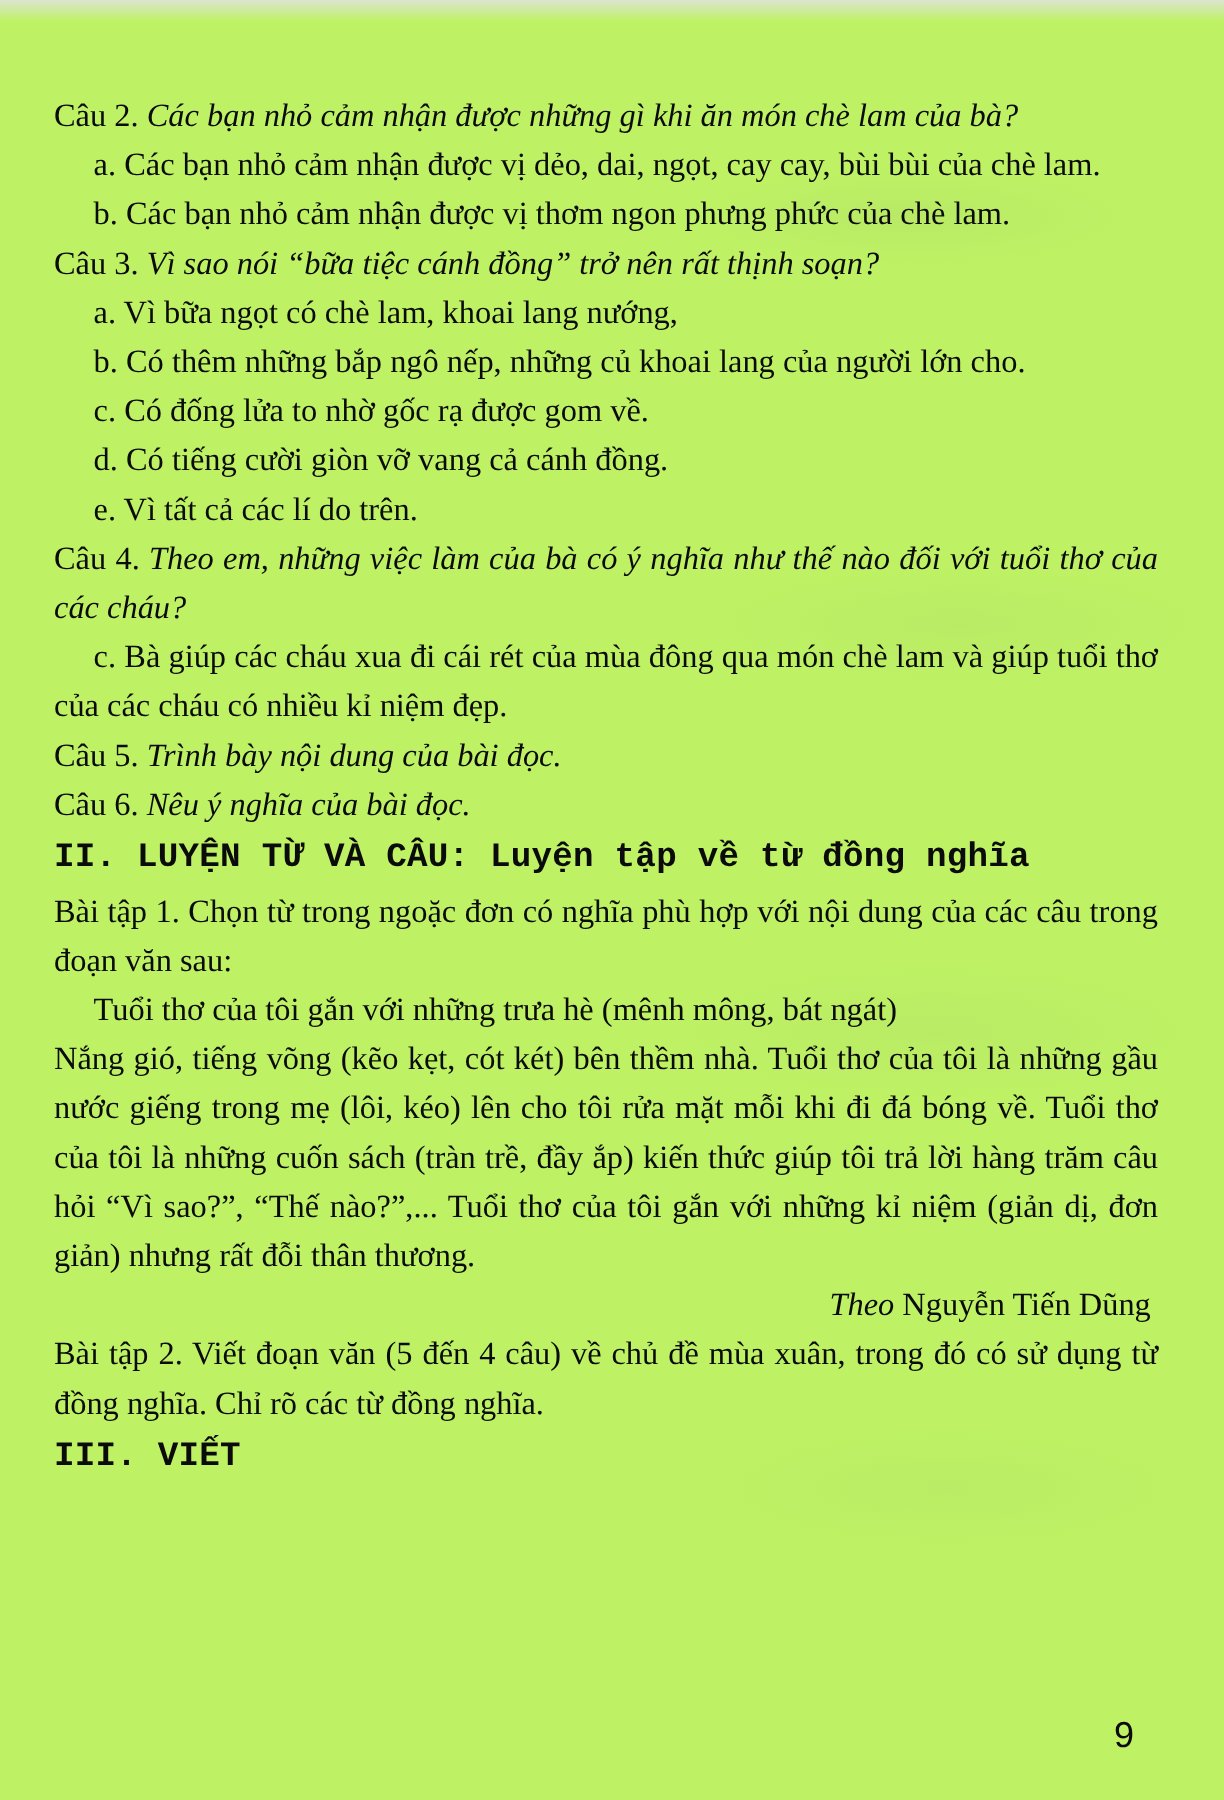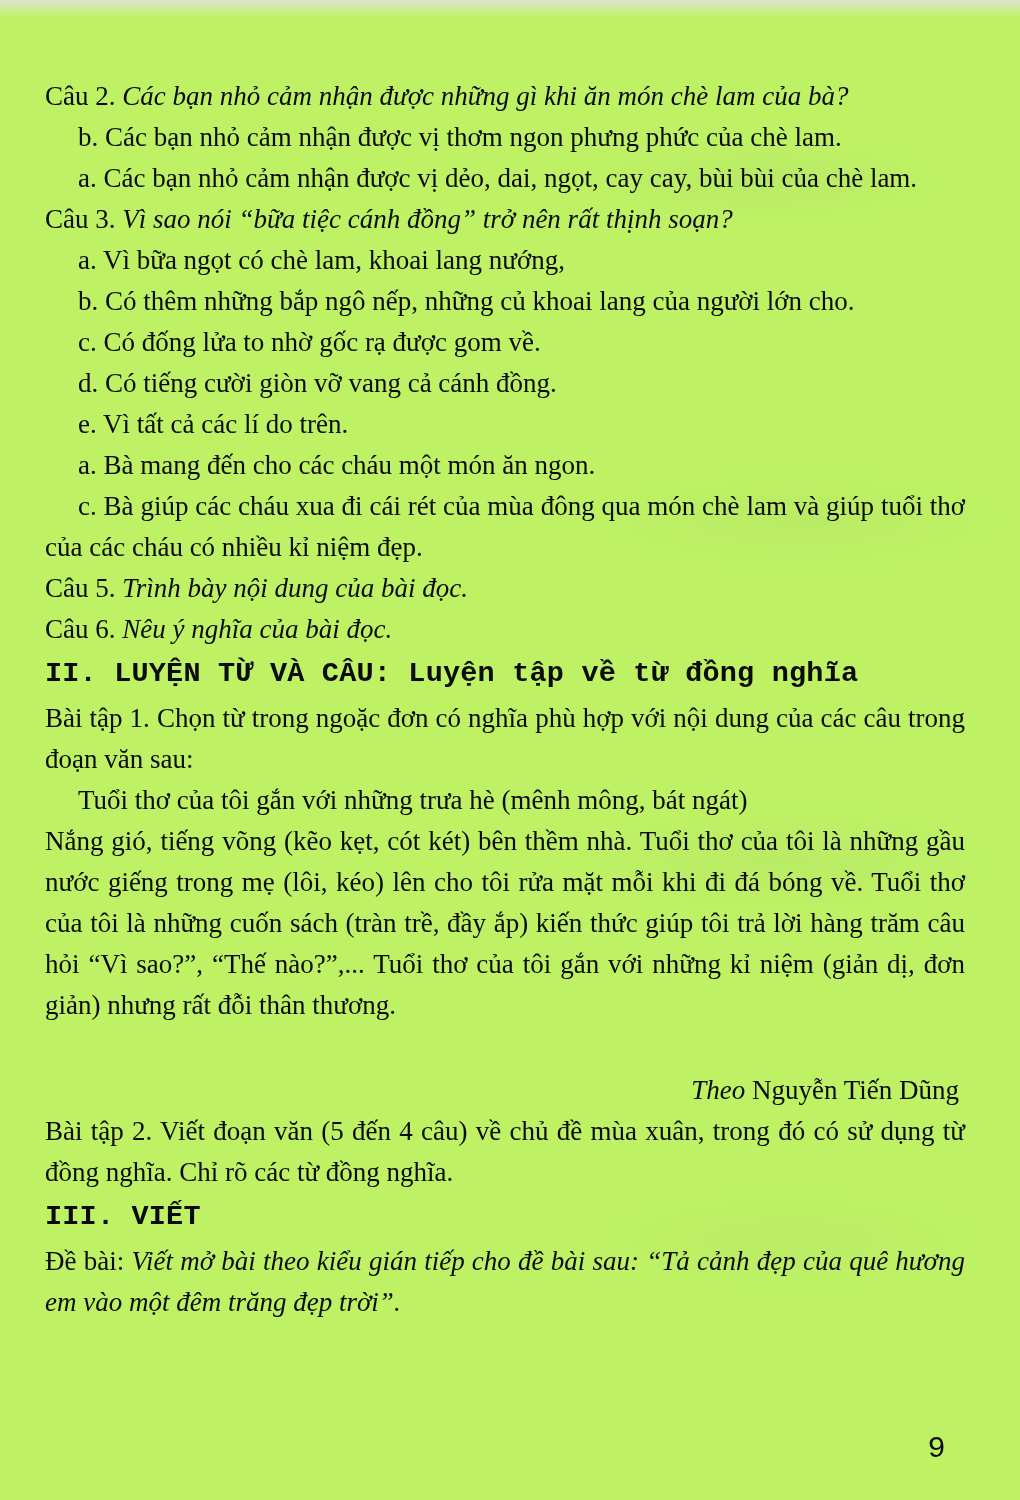--- a/index.html
+++ b/index.html
@@ -29,64 +29,63 @@
   .para { margin:0; font-size:27px; line-height:41px; text-align:justify; }
   .opt { text-indent:33px; }
   .indent { text-indent:33px; }
   .it { font-style:italic; }
   .b { font-weight:normal; }
   .heading {
     font-family:Liberation Mono, monospace;
     font-weight:bold; font-size:28.5px; line-height:41px;
     margin:3px 0 4px; text-align:left; letter-spacing:.2px;
   }
-  .attribution { text-align:right; padding-right:6px;margin-top:44px; }
+  .attribution { text-align:right; padding-right:6px; }
   .page-number {
     position:absolute; right:75px; bottom:38px;
     font-size:30px; line-height:1;
     font-family:"Liberation Sans","DejaVu Sans",sans-serif;
   }
 </style>
 </head>
 <body>
 
 <div class="page">
   <div class="scan-top"></div>
   <div class="ghost"></div>
 
   <div class="content">
 
     <p class="para"><span>Câu 2. </span><span class="it">Các bạn nhỏ cảm nhận được những gì khi ăn món chè lam của bà?</span></p>
+    <p class="para opt">a. Các bạn nhỏ cảm nhận được vị dẻo, dai, ngọt, cay cay, bùi bùi của chè lam.</p>
     <p class="para opt">b. Các bạn nhỏ cảm nhận được vị thơm ngon phưng phức của chè lam.</p>
-    <p class="para opt">a. Các bạn nhỏ cảm nhận được vị dẻo, dai, ngọt, cay cay, bùi bùi của chè lam.</p>
 
     <p class="para"><span>Câu 3. </span><span class="it">Vì sao nói “bữa tiệc cánh đồng” trở nên rất thịnh soạn?</span></p>
     <p class="para opt">a. Vì bữa ngọt có chè lam, khoai lang nướng,</p>
     <p class="para opt">b. Có thêm những bắp ngô nếp, những củ khoai lang của người lớn cho.</p>
     <p class="para opt">c. Có đống lửa to nhờ gốc rạ được gom về.</p>
     <p class="para opt">d. Có tiếng cười giòn vỡ vang cả cánh đồng.</p>
     <p class="para opt">e. Vì tất cả các lí do trên.</p>
 
-    <p class="para opt">a. Bà mang đến cho các cháu một món ăn ngon.</p>
+    <p class="para"><span>Câu 4. </span><span class="it">Theo em, những việc làm của bà có ý nghĩa như thế nào đối với tuổi thơ của các cháu?</span></p>
     <p class="para opt">c. Bà giúp các cháu xua đi cái rét của mùa đông qua món chè lam và giúp tuổi thơ của các cháu có nhiều kỉ niệm đẹp.</p>
 
     <p class="para"><span>Câu 5. </span><span class="it">Trình bày nội dung của bài đọc.</span></p>
     <p class="para"><span>Câu 6. </span><span class="it">Nêu ý nghĩa của bài đọc.</span></p>
 
     <h2 class="heading">II. LUYỆN TỪ VÀ CÂU: Luyện tập về từ đồng nghĩa</h2>
 
     <p class="para"><span class="b">Bài tập 1.</span><span> Chọn từ trong ngoặc đơn có nghĩa phù hợp với nội dung của các câu trong đoạn văn sau:</span></p>
 
     <p class="para indent">Tuổi thơ của tôi gắn với những trưa hè (mênh mông, bát ngát)</p>
     <p class="para">Nắng gió, tiếng võng (kẽo kẹt, cót két) bên thềm nhà. Tuổi thơ của tôi là những gầu nước giếng trong mẹ (lôi, kéo) lên cho tôi rửa mặt mỗi khi đi đá bóng về. Tuổi thơ của tôi là những cuốn sách (tràn trề, đầy ắp) kiến thức giúp tôi trả lời hàng trăm câu hỏi “Vì sao?”, “Thế nào?”,... Tuổi thơ của tôi gắn với những kỉ niệm (giản dị, đơn giản) nhưng rất đỗi thân thương.</p>
 
     <p class="para attribution"><span class="it">Theo </span><span>Nguyễn Tiến Dũng</span></p>
 
     <p class="para"><span class="b">Bài tập 2.</span><span> Viết đoạn văn (5 đến 4 câu) về chủ đề mùa xuân, trong đó có sử dụng từ đồng nghĩa. Chỉ rõ các từ đồng nghĩa.</span></p>
 
     <h2 class="heading">III. VIẾT</h2>
 
-    <p class="para"><span class="b">Đề bài: </span><span class="it">Viết mở bài theo kiểu gián tiếp cho đề bài sau: “Tả cảnh đẹp của quê hương em vào một đêm trăng đẹp trời”.</span></p>
 
   </div>
 
   <div class="page-number">9</div>
 </div>
 
 </body></html>

